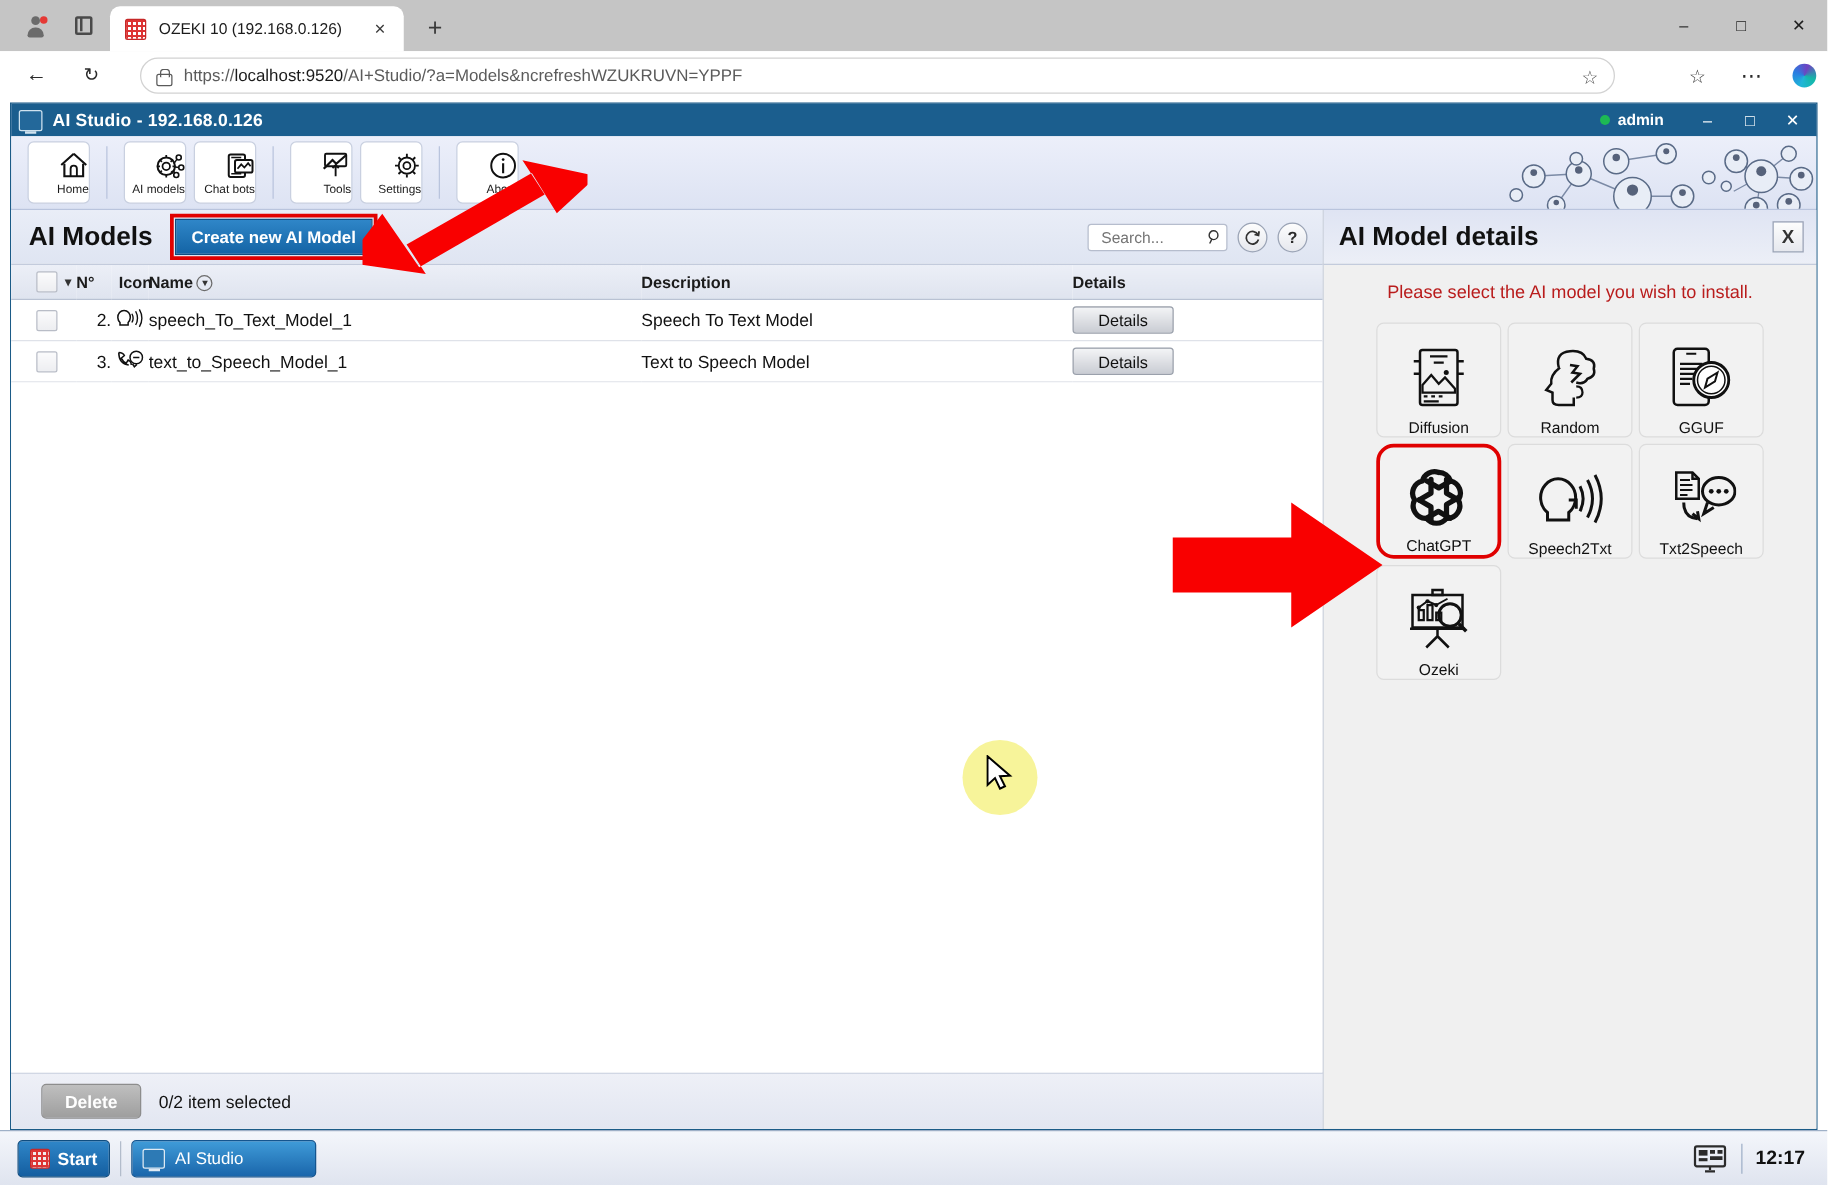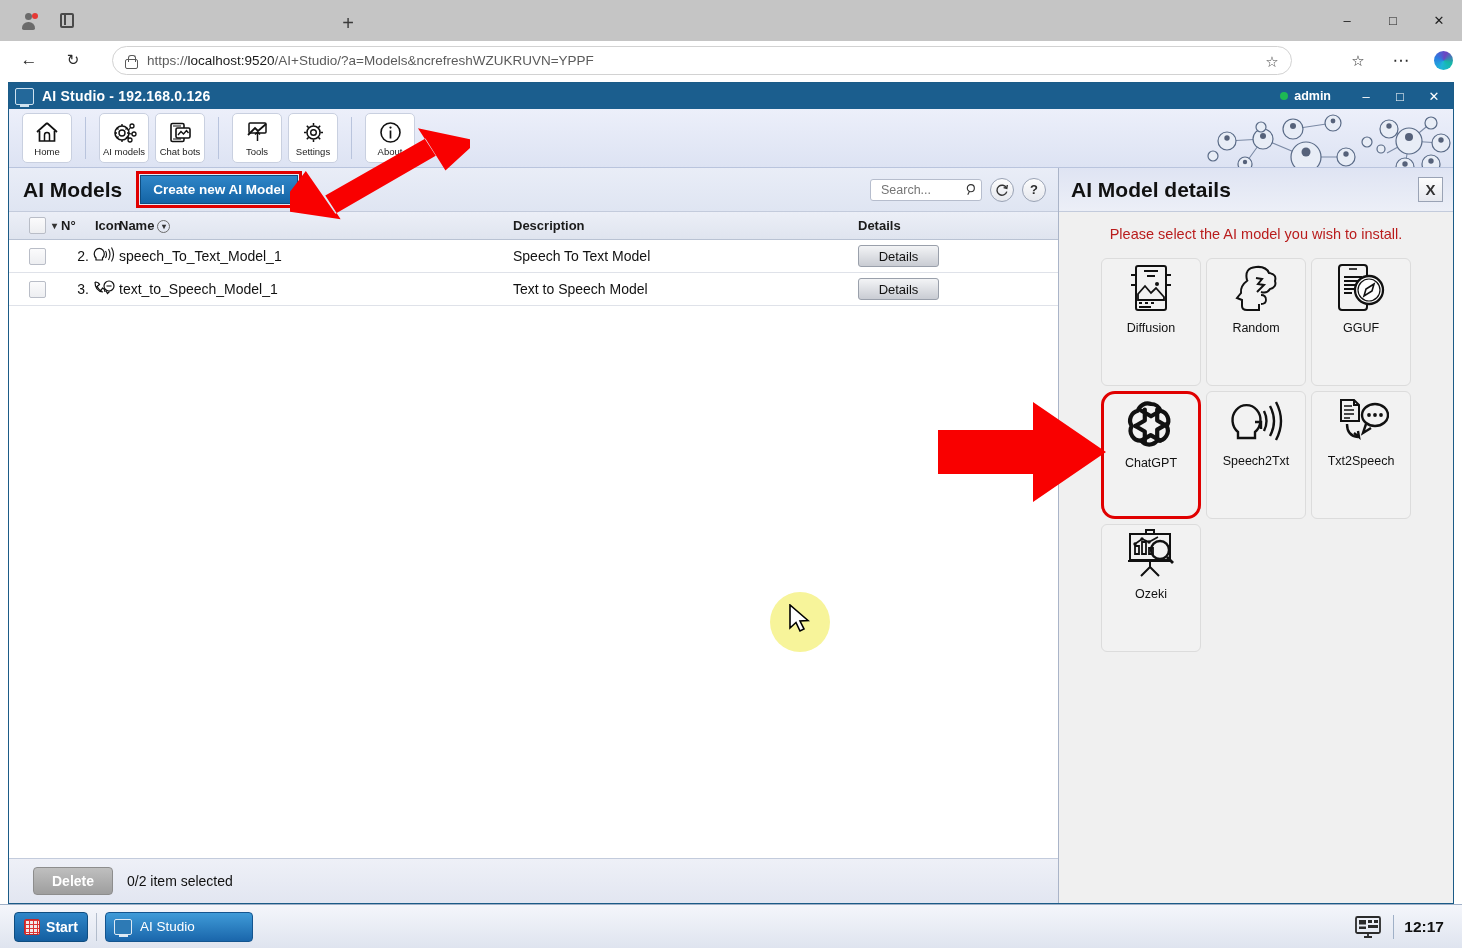--- a/index.html
+++ b/index.html
@@ -182,21 +182,21 @@
     display:flex; align-items:center; padding-left: 13px; gap: 6px;
     border-bottom: 1px solid #b9c4dd;
     overflow: hidden;
   }
   .tb-group-sep {
     width: 1px; height: 42px; background: #b9c4dd; margin: 0 7px;
   }
   .tbtn {
     width: 50px; height: 50px; background:#fff; border:1px solid #c9d0e0;
     border-radius: 5px; display:flex; flex-direction:column;
-    align-items:center; justify-content:center; gap:2px; cursor:pointer;
+    align-items:flex-end; justify-content:center; gap:2px; cursor:pointer;
   }
   .tbtn .glyph { height: 25px; display:flex; align-items:center; justify-content:center; }
   .tbtn .lbl { font-size: 9.5px; color:#1b1b1b; line-height:1; }
   .app-net-graphic {
     position:absolute; right: 0; top: 0; width: 262px; height: 81px;
     pointer-events:none;
   }
 
   
   .app-body { flex: 1; display:flex; min-height: 0; }
@@ -308,23 +308,23 @@
   }
   .rp-body { flex:1; padding: 14px 0 0 0; background:#f0f0f0; }
   .rp-instr {
     text-align:center; font-size: 14.5px; color:#b91c1c; margin-bottom: 16px;
   }
   .tile-grid {
     display: grid; grid-template-columns: repeat(3, 100px);
     gap: 5px 5px; justify-content: center;
   }
   .tile {
-    width: 100px; height: 128px; background:#f2f2f2; border:1px solid #dcdcdc;
+    width: 100px; height: 92px; background:#f2f2f2; border:1px solid #dcdcdc;
     border-radius: 6px; display:flex; flex-direction:column;
-    align-items:center; justify-content:flex-start; cursor:pointer; gap: 4px;
+    align-items:center; justify-content:flex-end; cursor:pointer; gap: 4px;
   }
   .tile.selected { border: 3px solid #e00000; border-radius: 14px; }
   .tile .t-glyph { height: 58px; display:flex; align-items:center; justify-content:center; }
   .tile .t-lbl { font-size: 12.5px; color:#111; }
 
   
   .taskbar {
     position:absolute; left:0; bottom:0; width: 1462px; height: 44px;
     background: linear-gradient(#f4f6fb, #dfe4ef);
     border-top: 1px solid #9fb0c7;
@@ -379,20 +379,25 @@
 
 <div id="root">
 
   <div class="browser-tabstrip">
     <div class="tb-profile">
       <span class="av"></span>
       <span class="dot"></span>
     </div>
     <div class="tb-tablist">
       <span class="sq"></span>
+    </div>
+    <div class="tab">
+      <span class="tab-fav"></span>
+      <span class="tab-title">OZEKI 10 (192.168.0.126)</span>
+      <span class="tab-close">×</span>
     </div>
     <div class="tab-new">+</div>
     <div class="win-btns">
       <div class="win-btn">–</div>
       <div class="win-btn">□</div>
       <div class="win-btn close">✕</div>
     </div>
   </div>
 
   <div class="browser-toolbar">

